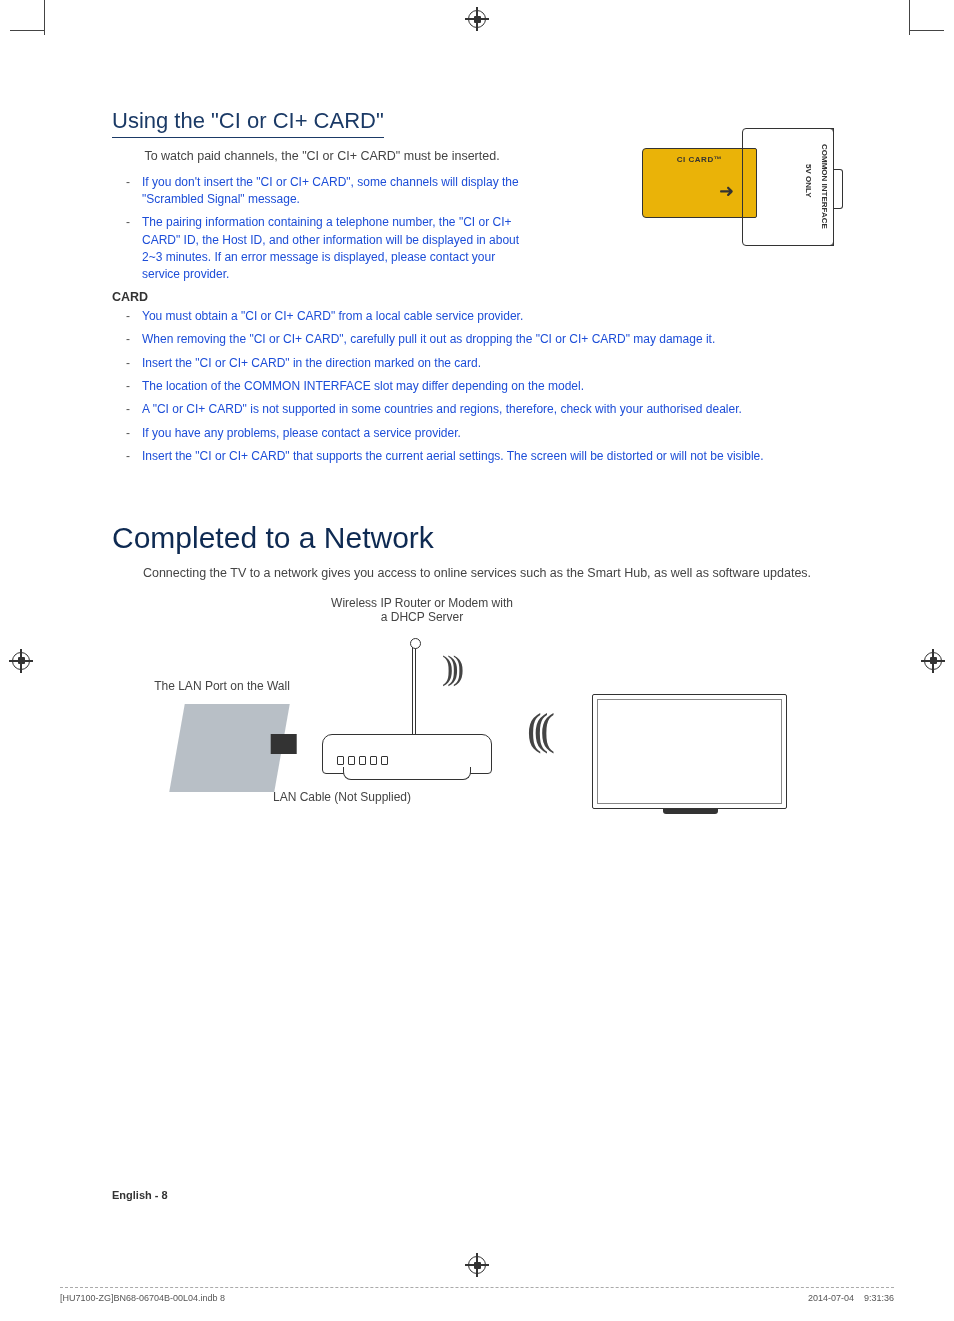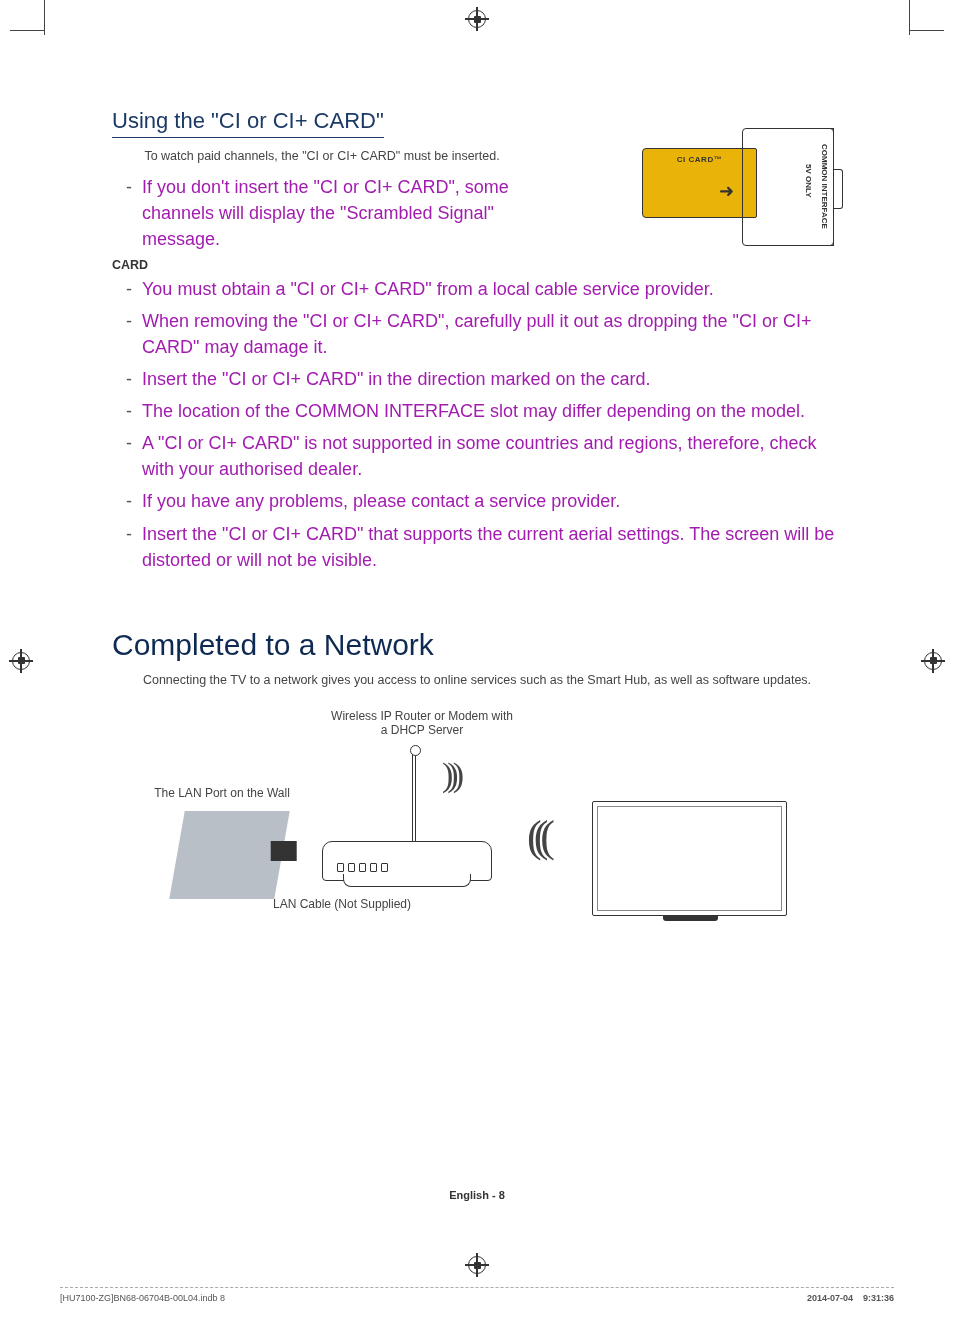--- a/index.html
+++ b/index.html
@@ -41,21 +41,21 @@
   }
   h1.chapter {
     font-size:30px;
     font-weight:500;
     color:#0e2a52;
     margin-top:55px;
     margin-bottom:10px;
   }
   p.body { font-size:12.5px; color:#444; margin-bottom:8px; line-height:1.4;text-align:center;}
   ul.bullets { list-style:none; padding-left:18px; }
-  ul.bullets li { font-size:18px; color:#a21caf; line-height:1.45; margin-bottom:6px; position:relative; padding-left:12px;}
+  ul.bullets li { font-size:12px; color:#1d4ed8; line-height:1.45; margin-bottom:6px; position:relative; padding-left:12px;}
   ul.bullets li::before { content:"-"; position:absolute; left:-4px; top:0; color:#555;}
   .note { font-size:12.5px; font-weight:700; color:#333; margin-top:6px; margin-bottom:4px;}
   .ci-diagram {
     position:absolute; right:-15px; top:20px;
     width:260px; height:120px;
   }
   .card-slot {
     position:absolute; left:0; top:20px;
     width:115px; height:70px;
     border:1.5px solid #333; border-radius:4px 2px 2px 4px;
@@ -92,24 +92,24 @@
   .rb-base::after{content:"";position:absolute;left:20px;right:20px;bottom:-7px;height:12px;border:1.5px solid #333;border-top:0;border-radius:0 0 8px 8px;background:#fff;}
   .rb-base .lights{position:absolute;left:14px;bottom:8px;display:flex;gap:4px;}
   .rb-base .lights span{width:7px;height:9px;border:1px solid #333;border-radius:1px;}
   .antenna{position:absolute;left:300px;top:48px;width:4px;height:95px;background:#fff;border:1.5px solid #333;border-radius:3px 3px 0 0;z-index:1;}
   .antenna::before{content:"";position:absolute;left:-3px;top:-5px;width:9px;height:9px;border:1.5px solid #333;border-radius:50%;background:#fff;}
   .waves{position:absolute;left:330px;top:55px;font-size:34px;color:#444;letter-spacing:-6px;font-family:serif;}
   .waves2{position:absolute;left:415px;top:110px;font-size:44px;color:#444;letter-spacing:-8px;font-family:serif;}
   .tv{position:absolute;left:480px;top:100px;width:195px;height:115px;border:1.8px solid #333;border-radius:2px;}
   .tv::after{content:"";position:absolute;left:4px;right:4px;top:4px;bottom:4px;border:1px solid #888;}
   .tv .stand{position:absolute;left:70px;bottom:-6px;width:55px;height:5px;background:#333;border-radius:0 0 3px 3px;}
-  .foot-center{position:absolute;left:0;right:0;bottom:0;text-align:center;font-size:11px;font-weight:700;color:#333;}
+  .foot-center{position:absolute;left:0;right:0;bottom:0;font-size:11px;font-weight:700;color:#333;}
   .foot-line{position:absolute;left:60px;right:60px;bottom:33px;height:1px;border-top:1px dashed #aaa;}
   .foot-left{position:absolute;left:60px;bottom:18px;font-size:9px;color:#555;}
-  .foot-right{position:absolute;right:60px;bottom:18px;font-size:9px;color:#555;font-weight:bold;}
+  .foot-right{position:absolute;right:60px;bottom:18px;font-size:9px;color:#555;}
   .ci-row{position:relative;min-height:130px;}
 </style>
 </head>
 <body>
 
 <div class="crop h" style="left:10px;top:30px"></div>
 <div class="crop v" style="left:44px;top:0"></div>
 <div class="crop h" style="right:10px;top:30px"></div>
 <div class="crop v" style="right:44px;top:0"></div>
 
@@ -134,20 +134,21 @@
     </div>
   </div>
 
 <div class="page">
 
   <div class="ci-row">
     <h2 class="section">Using the "CI or CI+ CARD"</h2>
     <p class="body" style="max-width:420px">To watch paid channels, the "CI or CI+ CARD" must be inserted.</p>
     <ul class="bullets" style="max-width:420px">
       <li>If you don't insert the "CI or CI+ CARD", some channels will display the "Scrambled Signal" message.</li>
+      <li>The pairing information containing a telephone number, the "CI or CI+ CARD" ID, the Host ID, and other information will be displayed in about 2~3 minutes. If an error message is displayed, please contact your service provider.</li>
     </ul>
 
     <div class="ci-diagram">
       <div class="card-slot">
         <div class="lbl">CI CARD™</div>
       </div>
       <div class="arrow">➜</div>
       <div class="interface-box">
         <div class="cut tr"></div>
           <div class="cut br"></div>
@@ -168,21 +169,21 @@
     <li>A "CI or CI+ CARD" is not supported in some countries and regions, therefore, check with your authorised dealer.</li>
     <li>If you have any problems, please contact a service provider.</li>
     <li>Insert the "CI or CI+ CARD" that supports the current aerial settings. The screen will be distorted or will not be visible.</li>
   </ul>
 
   <h1 class="chapter">Completed to a Network</h1>
   <p class="body">Connecting the TV to a network gives you access to online services such as the Smart Hub, as well as software updates.</p>
 
 
   <div class="wireless-diagram">
-    <div class="dlabel" style="left:210px;top:8px;width:200px">
+    <div class="dlabel" style="left:210px;top:2px;width:200px">
       <div>Wireless IP Router or Modem with</div>
       <div>a DHCP Server</div>
     </div>
     <div class="dlabel" style="left:25px;top:85px;width:170px">The LAN Port on the Wall</div>
     <div class="lan-wall">
         <div class="port"></div>
       </div>
     <div class="antenna"></div>
     <div class="router-box">
       <div class="rb-base">

